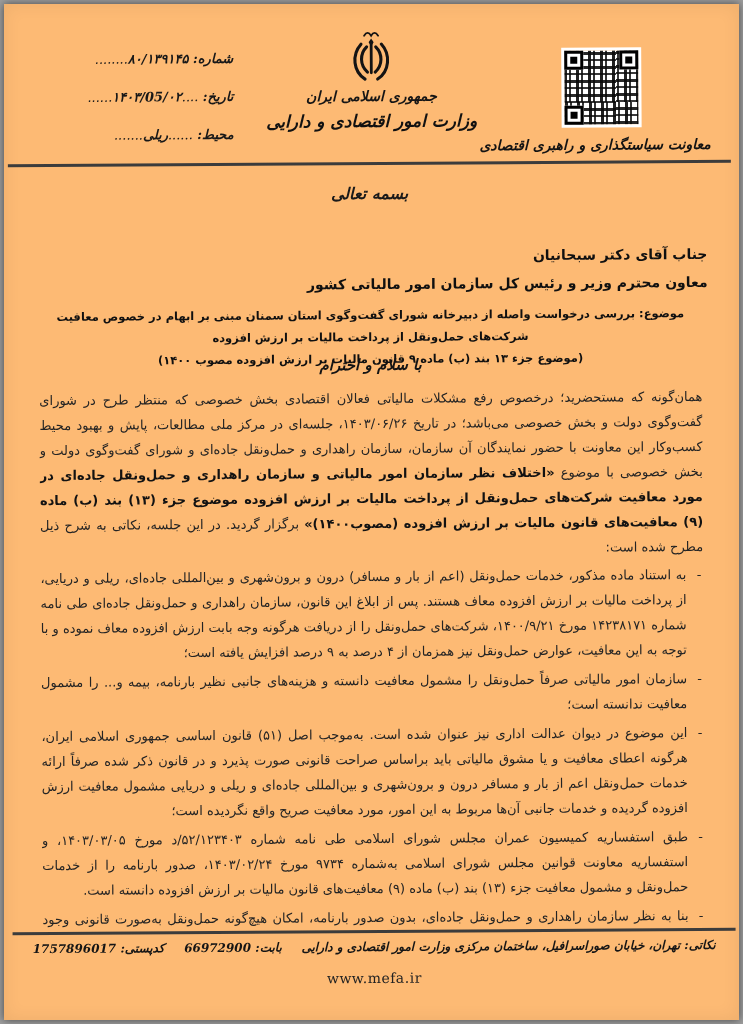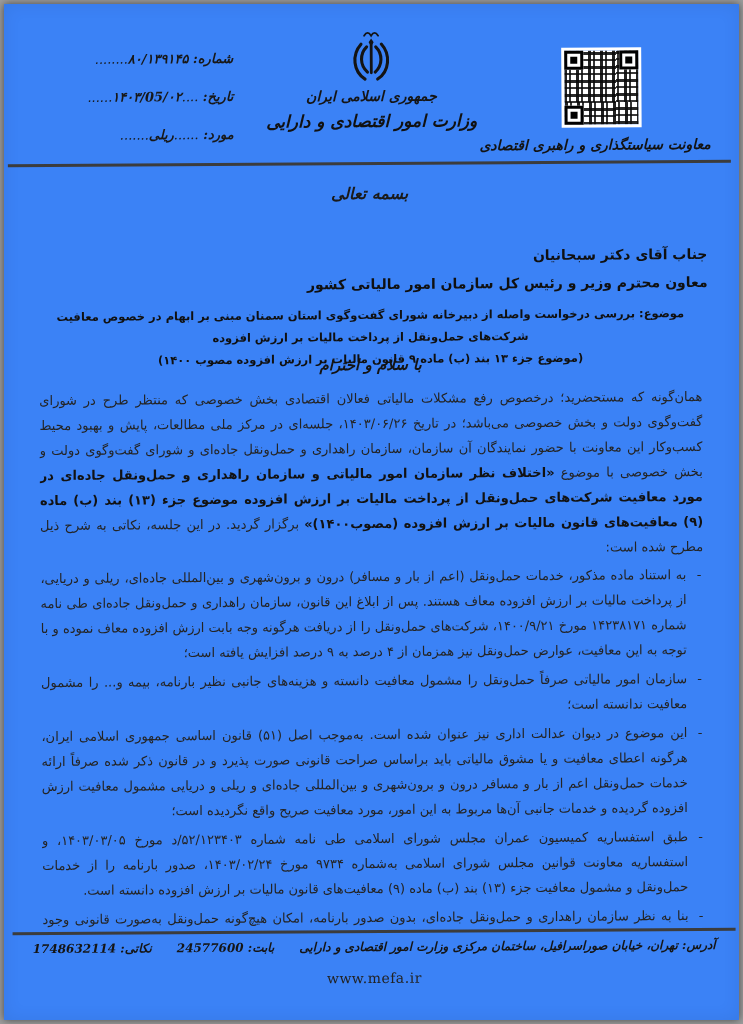--- a/index.html
+++ b/index.html
@@ -3,21 +3,21 @@
 <meta charset="utf-8">
 <style>
   html,body{margin:0;padding:0;}
   body{
     width:743px;height:1024px;overflow:hidden;
     background:#9d9d9d;
     font-family:"DejaVu Sans","Liberation Sans",sans-serif;
   }
   .sheet{
     position:absolute;top:4px;left:4px;right:4px;bottom:4px;
-    background:#3b82f6;
+    background:#fdba74;
     box-shadow:0 0 8px rgba(0,0,0,.55), inset 0 0 18px rgba(0,0,0,.07);
   }
   .tilt{position:absolute;inset:0;transform:rotate(-0.35deg);transform-origin:50% 50%;color:#222;}
 
   
   .meta{position:absolute;top:46px;left:34px;width:198px;direction:rtl;text-align:right;}
   .meta-line{font-size:13px;font-weight:700;font-style:italic;color:#181818;margin-bottom:23px;white-space:nowrap;font-family:"DejaVu Serif","Liberation Serif",serif;}
   .meta-line .dots{font-weight:400;letter-spacing:1px;}
 
   .hdr-center{position:absolute;top:24px;left:230px;width:280px;text-align:center;direction:rtl;}
@@ -69,21 +69,21 @@
     <div class="meta">
       <div class="meta-line">
         <span>شماره:</span>
         <span>۸۰/۱۳۹۱۴۵</span><span class="dots">........</span>
       </div>
       <div class="meta-line">
         <span>تاریخ:</span>
         <span class="dots">....</span><span>۱۴۰۳/05/۰۲</span><span class="dots">......</span>
       </div>
       <div class="meta-line">
-        <span>مورد:</span>
+        <span>محیط:</span>
         <span class="dots">......</span><span>ریلی</span><span class="dots">.......</span>
       </div>
     </div>
 
     <div class="hdr-center">
       <svg class="emblem" viewBox="0 0 60 80">
         <g fill="none" stroke="#141414" stroke-linecap="round">
           <path d="M20 11 q5 -8 10 0 q5 -8 10 0" stroke-width="2.6"></path>
           <path d="M30 20 v44" stroke-width="4"></path>
           <path d="M30 15 l3.6 5.5 -3.6 5.5 -3.6 -5.5 z" fill="#141414" stroke="none"></path>
@@ -128,28 +128,28 @@
       <div class="bullet"><span class="marker">-</span><span>به استناد ماده مذکور، خدمات حمل‌ونقل (اعم از بار و مسافر) درون و برون‌شهری و بین‌المللی جاده‌ای، ریلی و دریایی، از پرداخت مالیات بر ارزش افزوده معاف هستند. پس از ابلاغ این قانون، سازمان راهداری و حمل‌ونقل جاده‌ای طی نامه شماره ۱۴۲۳۸۱۷۱ مورخ ۱۴۰۰/۹/۲۱، شرکت‌های حمل‌ونقل را از دریافت هرگونه وجه بابت ارزش افزوده معاف نموده و با توجه به این معافیت، عوارض حمل‌ونقل نیز همزمان از ۴ درصد به ۹ درصد افزایش یافته است؛</span></div>
       <div class="bullet"><span class="marker">-</span><span>سازمان امور مالیاتی صرفاً حمل‌ونقل را مشمول معافیت دانسته و هزینه‌های جانبی نظیر بارنامه، بیمه و... را مشمول معافیت ندانسته است؛</span></div>
       <div class="bullet"><span class="marker">-</span><span>این موضوع در دیوان عدالت اداری نیز عنوان شده است. به‌موجب اصل (۵۱) قانون اساسی جمهوری اسلامی ایران، هرگونه اعطای معافیت و یا مشوق مالیاتی باید براساس صراحت قانونی صورت پذیرد و در قانون ذکر شده صرفاً ارائه خدمات حمل‌ونقل اعم از بار و مسافر درون و برون‌شهری و بین‌المللی جاده‌ای و ریلی و دریایی مشمول معافیت ارزش افزوده گردیده و خدمات جانبی آن‌ها مربوط به این امور، مورد معافیت صریح واقع نگردیده است؛</span></div>
       <div class="bullet"><span class="marker">-</span><span>طبق استفساریه کمیسیون عمران مجلس شورای اسلامی طی نامه شماره ۵۲/۱۲۳۴۰۳/د مورخ ۱۴۰۳/۰۳/۰۵، و استفساریه معاونت قوانین مجلس شورای اسلامی به‌شماره ۹۷۳۴ مورخ ۱۴۰۳/۰۲/۲۴، صدور بارنامه را از خدمات حمل‌ونقل و مشمول معافیت جزء (۱۳) بند (ب) ماده (۹) معافیت‌های قانون مالیات بر ارزش افزوده دانسته است.</span></div>
       <div class="bullet"><span class="marker">-</span><span>بنا به نظر سازمان راهداری و حمل‌ونقل جاده‌ای، بدون صدور بارنامه، امکان هیچ‌گونه حمل‌ونقل به‌صورت قانونی وجود نداشته و بارنامه جزء لاینفک حمل‌ونقل بوده و از هزینه‌های جانبی نمی‌باشد. درواقع بارنامه صرفاً سند قانونی حمل کالا می‌باشد و تمام</span></div>
     </div>
 
     <div class="footer-line"></div>
     <div class="footer-row">
       <span>
-        <span>آدرس:</span>
+        <span>نکاتی:</span>
         <span>تهران، خیابان صوراسرافیل، ساختمان مرکزی وزارت امور اقتصادی و دارایی</span>
       </span>
       <span>
         <span>بابت:</span>
-        <span>24577600</span>
+        <span>66972900</span>
       </span>
       <span>
-        <span>نکاتی:</span>
-        <span>1748632114</span>
+        <span>کدپستی:</span>
+        <span>1757896017</span>
       </span>
     </div>
     <div class="website">www.mefa.ir</div>
 
   </div>
 </div>
 
 </body></html>

